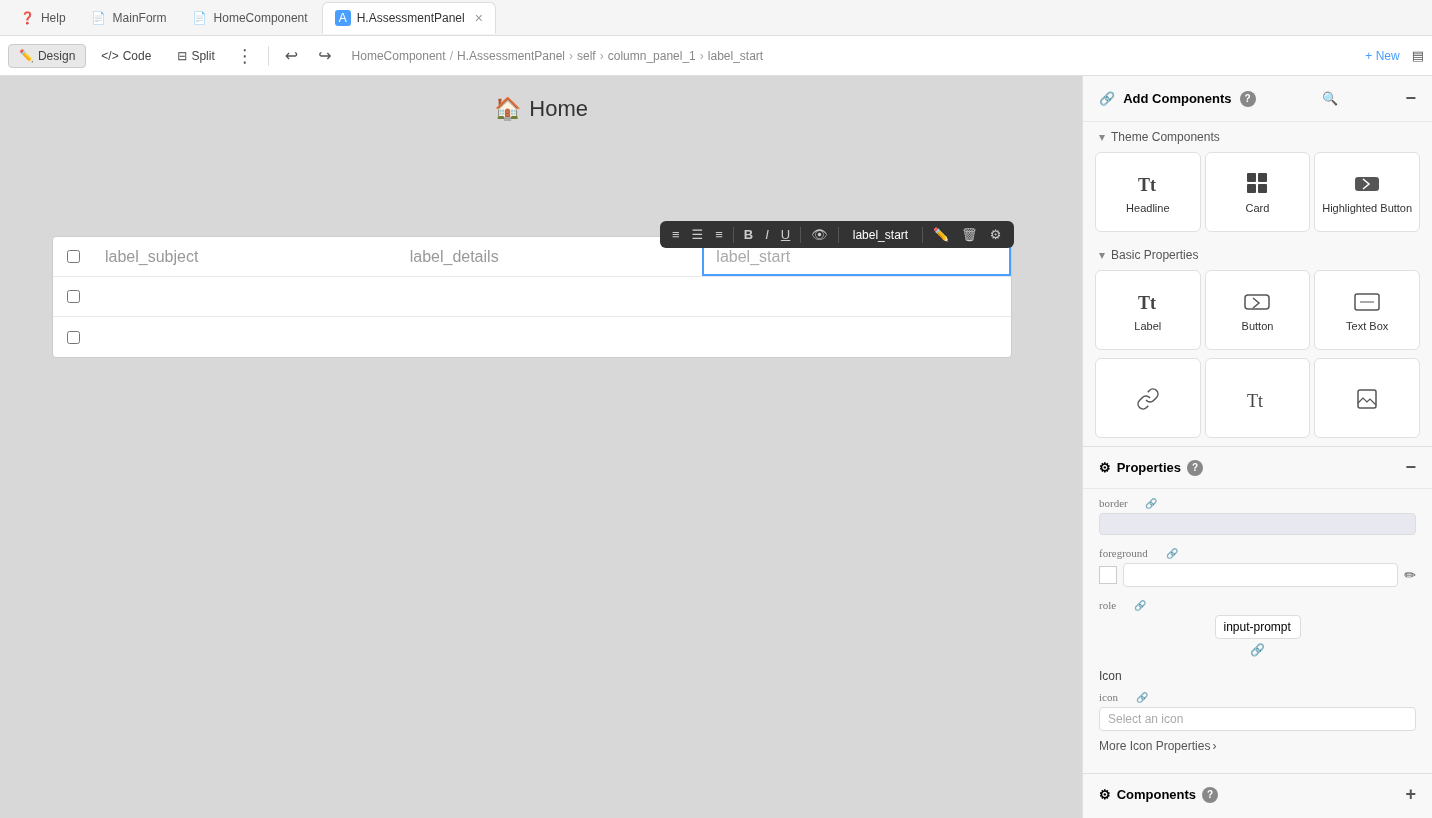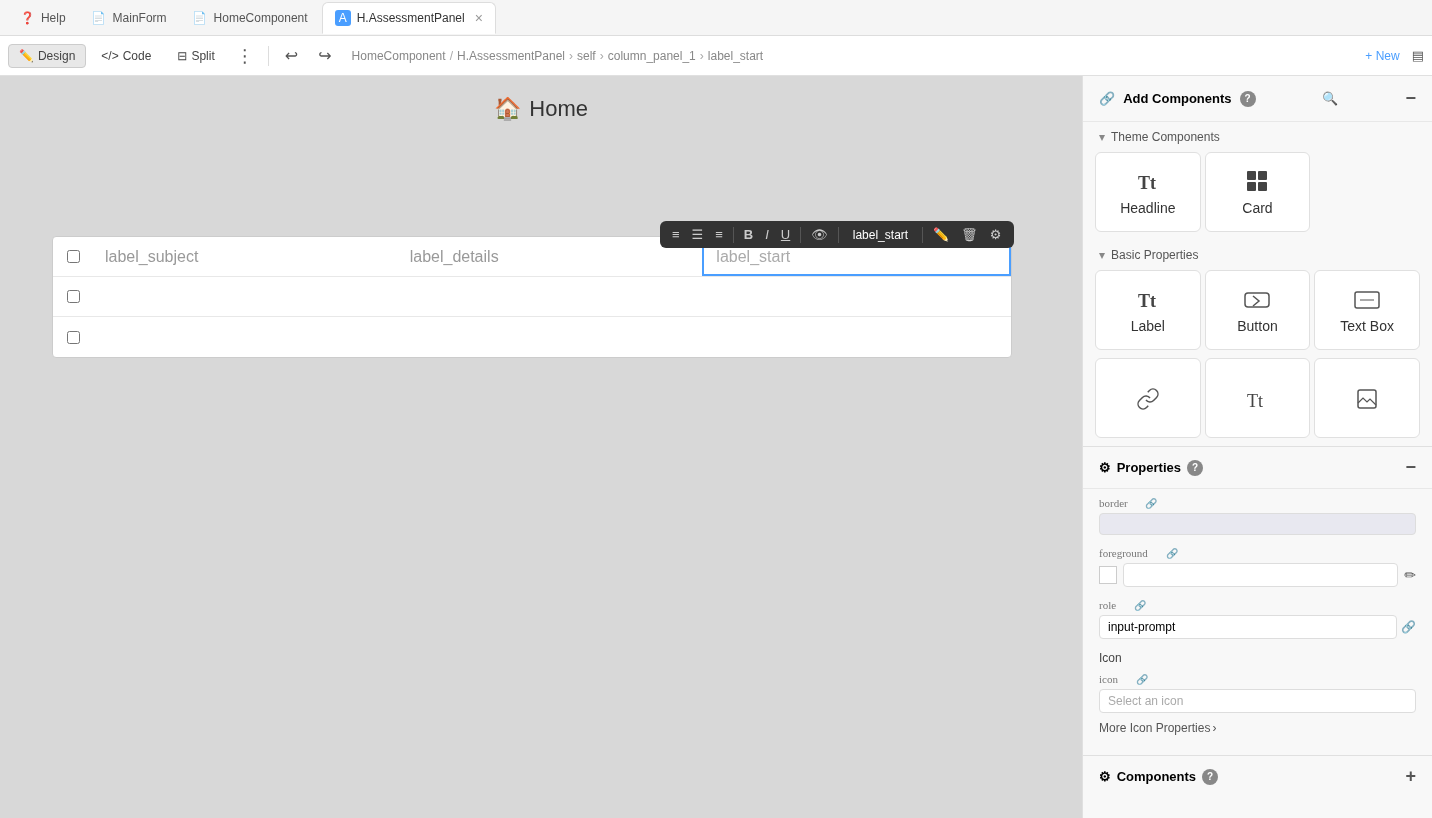--- a/index.html
+++ b/index.html
@@ -207,21 +207,21 @@
       background: #fff;
       cursor: pointer;
       gap: 6px;
       min-height: 80px;
     }
     .component-item .comp-icon {
       font-size: 22px; color: #444;
       display: flex; align-items: flex-end; justify-content: center;
     }
     .component-item .comp-label {
-      font-size: 14px; color: #333; text-align: center; line-height: 1.3;
+      font-size: 11px; color: #333; text-align: center; line-height: 1.3;
     }
 
     
     .properties-section {
       border-top: 1px solid #e0e0e0;
     }
     .prop-header {
       display: flex; align-items: center; gap: 6px;
       padding: 10px 16px;
       font-weight: 600; font-size: 13px;
@@ -250,21 +250,21 @@
     .prop-color-input {
       flex: 1;
       padding: 4px 8px;
       border: 1px solid #ddd;
       border-radius: 4px;
       font-size: 12px;
       background: #fff;
     }
     .prop-edit-btn { color: #555; cursor: pointer; font-size: 14px; }
     .prop-select-row {
-      display: flex; align-items: center; gap: 4px;
+      display: flex; align-items: center; gap: 4px; flex-direction: column;
     }
     .prop-select {
       flex: 1;
       padding: 4px 8px;
       border: 1px solid #ddd;
       border-radius: 4px;
       font-size: 12px;
       background: #fff;
       appearance: none;
     }
@@ -453,20 +453,29 @@
         <div class="comp-icon">
           <svg width="24" height="24" viewBox="0 0 24 24">
             <rect x="2" y="2" width="9" height="9" fill="#444" rx="1"></rect>
             <rect x="13" y="2" width="9" height="9" fill="#444" rx="1"></rect>
             <rect x="2" y="13" width="9" height="9" fill="#444" rx="1"></rect>
             <rect x="13" y="13" width="9" height="9" fill="#444" rx="1"></rect>
           </svg>
         </div>
         <span class="comp-label">Card</span>
       </div>
+      <div class="component-item">
+        <div class="comp-icon">
+          <svg width="28" height="24" viewBox="0 0 28 24">
+            <rect x="2" y="6" width="24" height="14" rx="3" fill="#555"></rect>
+            <path d="M10 8 L16 13 L10 18" fill="none" stroke="#fff" stroke-width="1.5"></path>
+          </svg>
+        </div>
+        <span class="comp-label">Highlighted Button</span>
+      </div>
     </div>
 
     <div class="subsection-header">
       <span class="chevron">▾</span>
       <span>Basic Properties</span>
     </div>
     <div class="components-grid">
       <div class="component-item">
         <div class="comp-icon">
           <svg width="24" height="24" viewBox="0 0 24 24">

